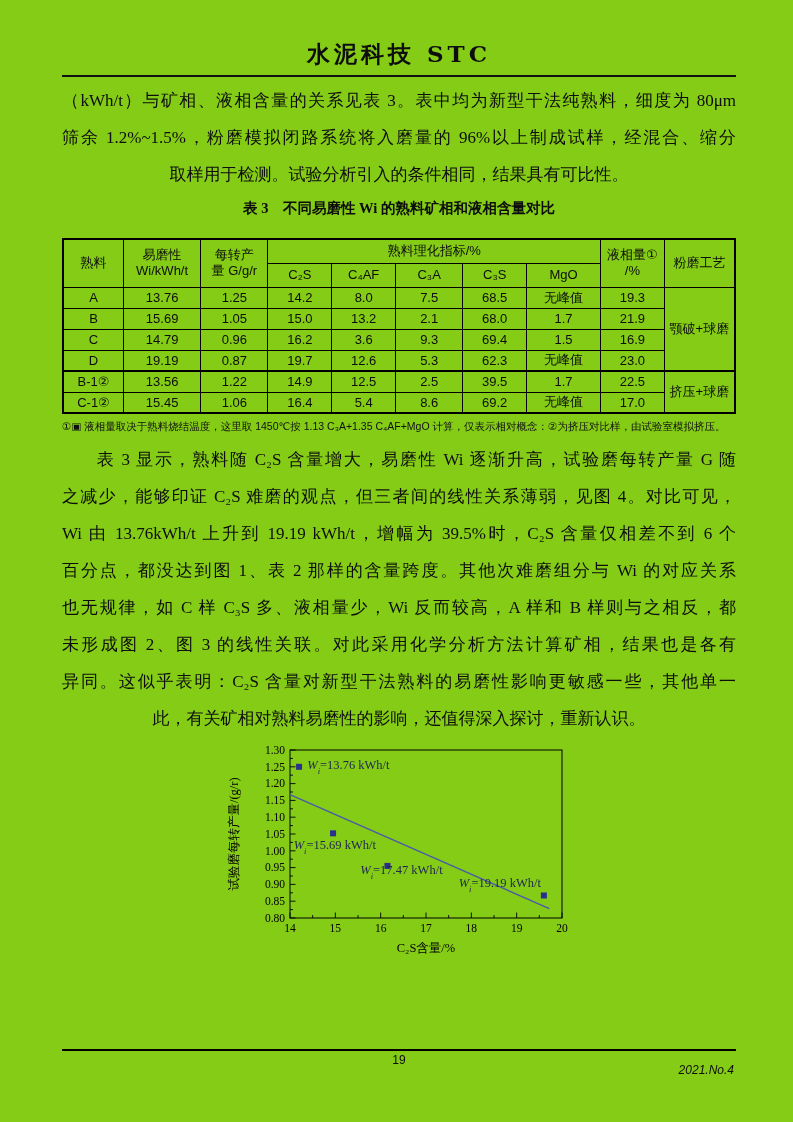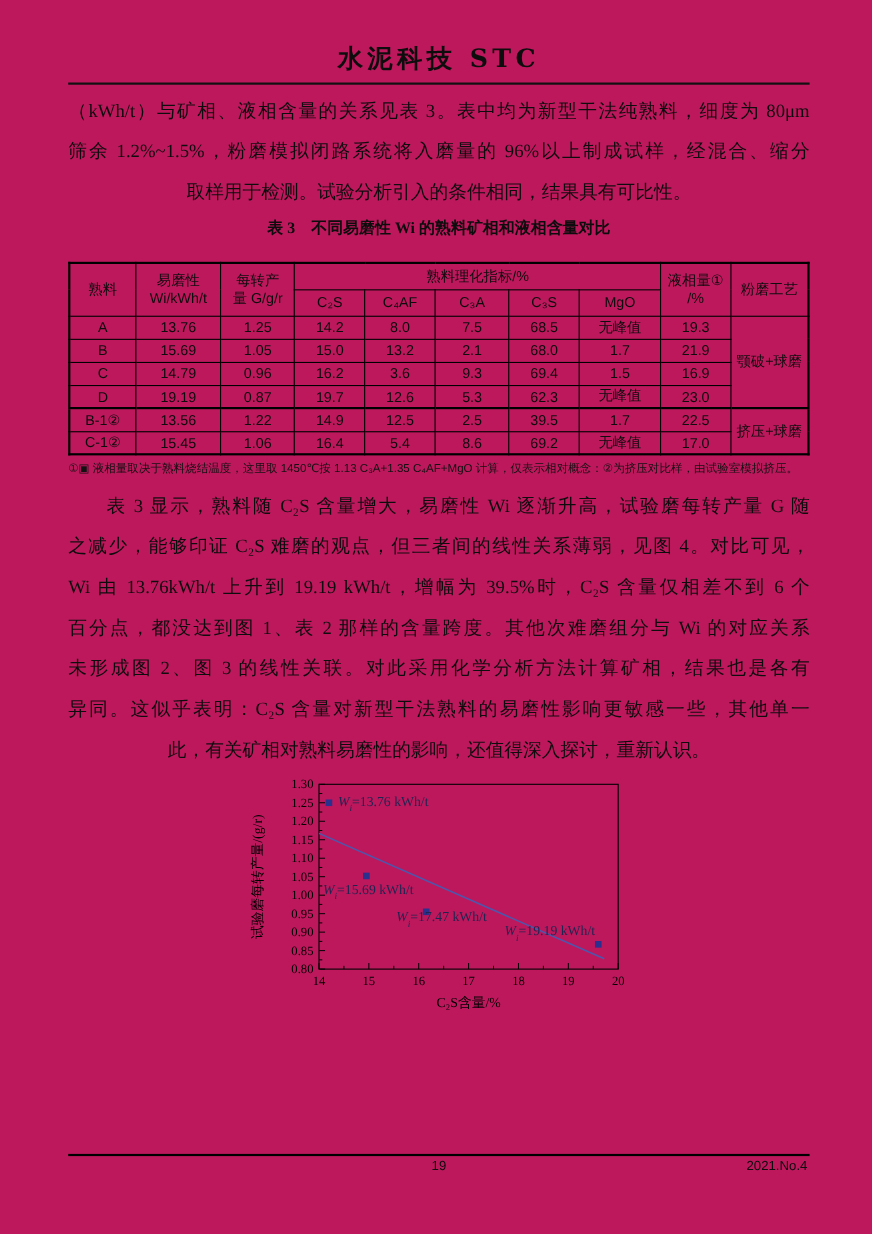--- a/index.html
+++ b/index.html
@@ -1,19 +1,19 @@
 <!DOCTYPE html>
 <html><head>
 <meta charset="utf-8">
 <style>
   * { margin:0; padding:0; box-sizing:border-box; }
   html,body { background:#888; }
   .page {
     position:relative; width:793px; height:1122px; margin:0 auto;
-    background:#be185d; overflow:hidden;
+    background:#84cc16; overflow:hidden;
     font-family:"Liberation Serif","DejaVu Serif",serif; color:#0d0d0d;
   }
   .content { padding:36px 57px 0 62px; }
   .journal-title {
     text-align:center; font-size:23px; font-weight:bold; letter-spacing:4px;
     font-family:"DejaVu Serif","Liberation Serif",serif; height:36px; line-height:36px;
   }
   .header-rule { border-bottom:2px solid #111; margin-top:3px; }
   .para { font-size:17px; }
   .para .line { line-height:37px; height:37px; white-space:nowrap; overflow:hidden; }
@@ -41,21 +41,21 @@
   figure { margin-top:4px; text-align:center; }
   .chart-wrap { display:inline-block; margin-left:14px; }
   .tick { font:11.5px "Liberation Serif",serif; fill:#000; }
   .plabel { font:12.5px "Liberation Serif",serif; }
   .atitle { font:12.5px "Liberation Serif",serif; fill:#000; }
   figcaption { margin-top:9px; font-size:15px; font-weight:bold; }
   .page-footer { position:absolute; left:62px; right:57px; top:1049px; }
   .footer-rule { border-top:2.5px solid #000; }
   .footer-row { position:relative; height:18px; font-size:12px; font-family:"Liberation Sans","DejaVu Sans",sans-serif; }
   .pgnum { position:absolute; left:0; right:0; text-align:center; top:2px; }
-  .issue { position:absolute; right:2px; top:2px; }
+  .issue { position:absolute; right:2px; top:12px;font-style:italic; }
 </style>
 </head>
 <body>
 
 <div class="page">
   <div class="content">
 
     <div class="journal-title">水泥科技 STC</div>
     <div class="header-rule"></div>
 
@@ -178,20 +178,21 @@
       </tbody>
     </table>
 
     <div class="footnote">①▣ 液相量取决于熟料烧结温度，这里取 1450℃按 1.13 C₃A+1.35 C₄AF+MgO 计算，仅表示相对概念：②为挤压对比样，由试验室模拟挤压。</div>
 
     <section class="para p2">
       <div class="line jline indent">表 3 显示，熟料随 C₂S 含量增大，易磨性 Wi 逐渐升高，试验磨每转产量 G 随</div>
       <div class="line jline">之减少，能够印证 C₂S 难磨的观点，但三者间的线性关系薄弱，见图 4。对比可见，</div>
       <div class="line jline">Wi 由 13.76kWh/t 上升到 19.19 kWh/t，增幅为 39.5%时，C₂S 含量仅相差不到 6 个</div>
       <div class="line jline">百分点，都没达到图 1、表 2 那样的含量跨度。其他次难磨组分与 Wi 的对应关系</div>
+      <div class="line jline">也无规律，如 C 样 C₃S 多、液相量少，Wi 反而较高，A 样和 B 样则与之相反，都</div>
       <div class="line jline">未形成图 2、图 3 的线性关联。对此采用化学分析方法计算矿相，结果也是各有</div>
       <div class="line jline">异同。这似乎表明：C₂S 含量对新型干法熟料的易磨性影响更敏感一些，其他单一</div>
       <div class="line lastline">此，有关矿相对熟料易磨性的影响，还值得深入探讨，重新认识。</div>
     </section>
 
     <figure>
       <div class="chart-wrap">
         <svg id="chart-svg" width="365" height="216" viewBox="0 0 365 216">
             <rect x="66" y="9" width="272" height="168" fill="none" stroke="#000" stroke-width="1"></rect>
             <line x1="66" y1="177" x2="66" y2="171.5" stroke="#000" stroke-width="0.9"></line>

